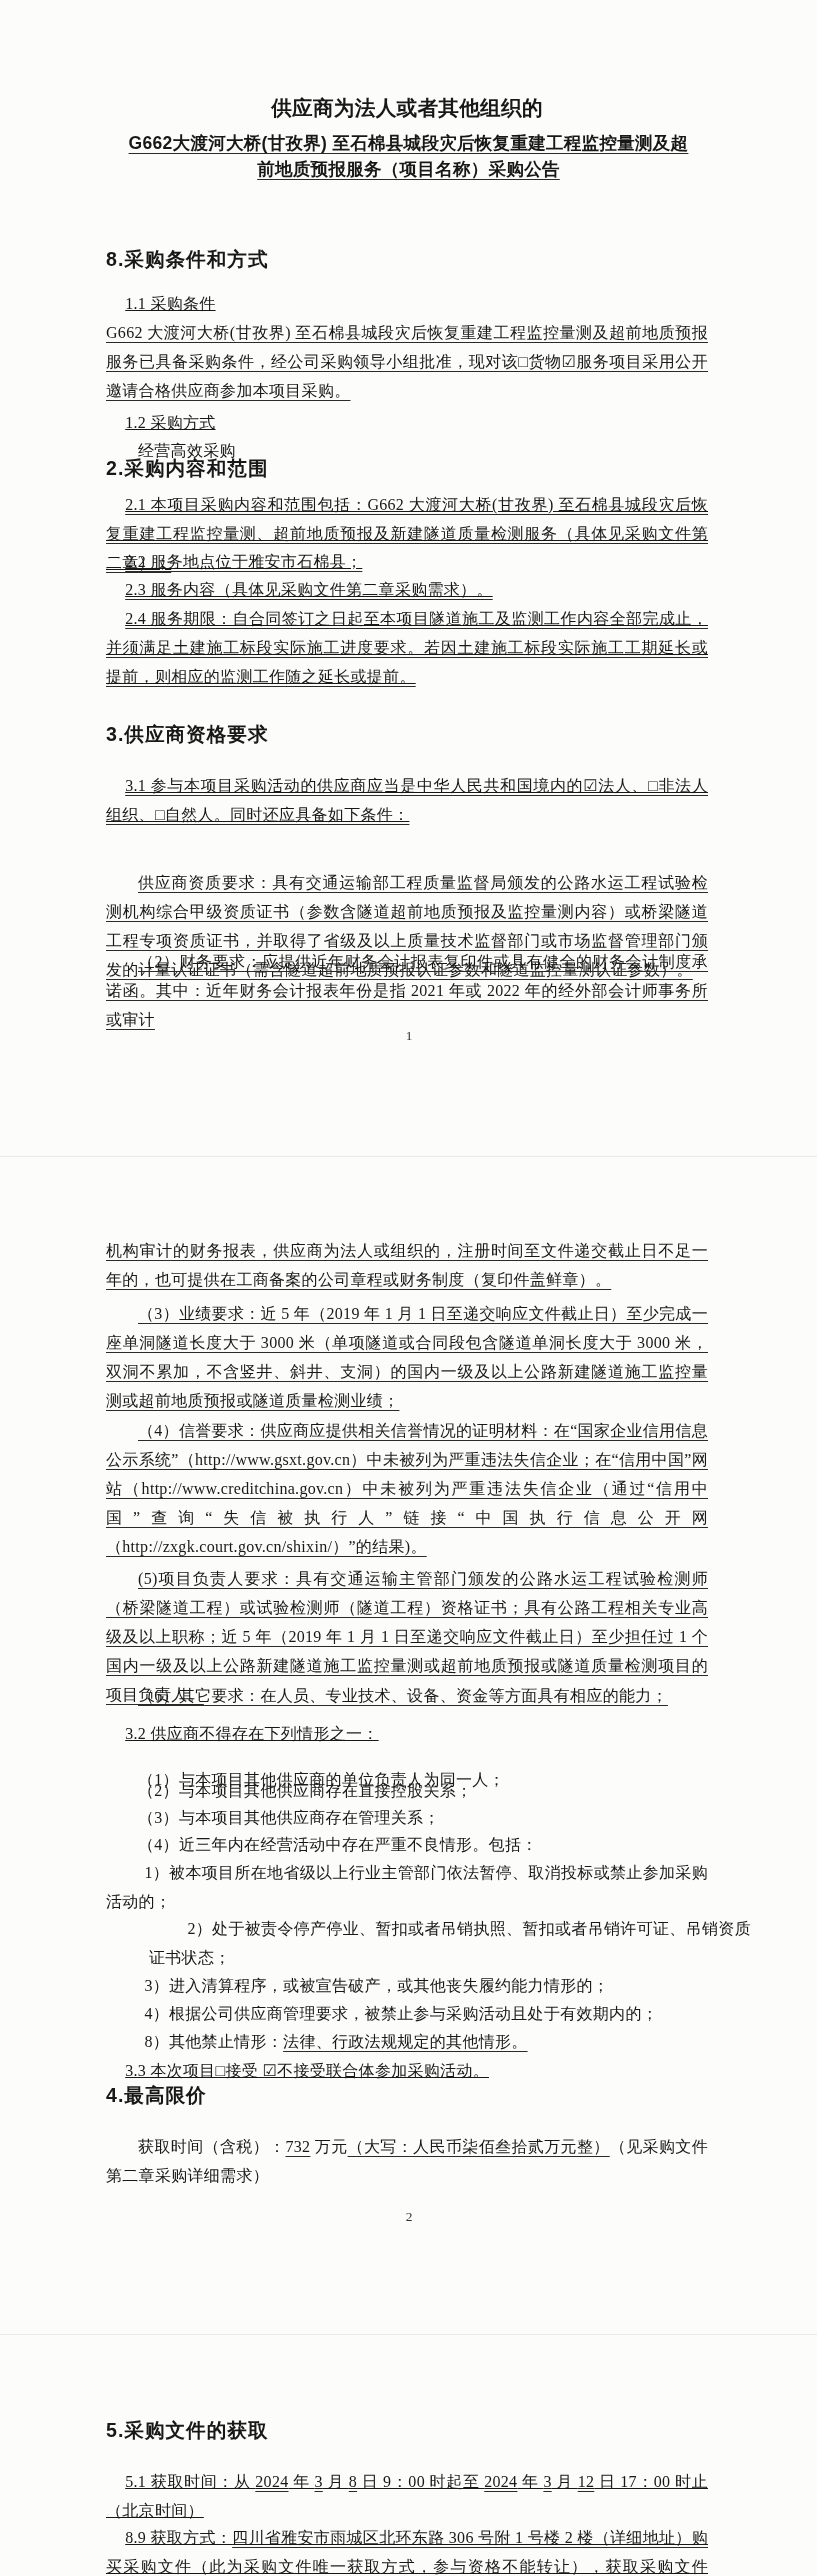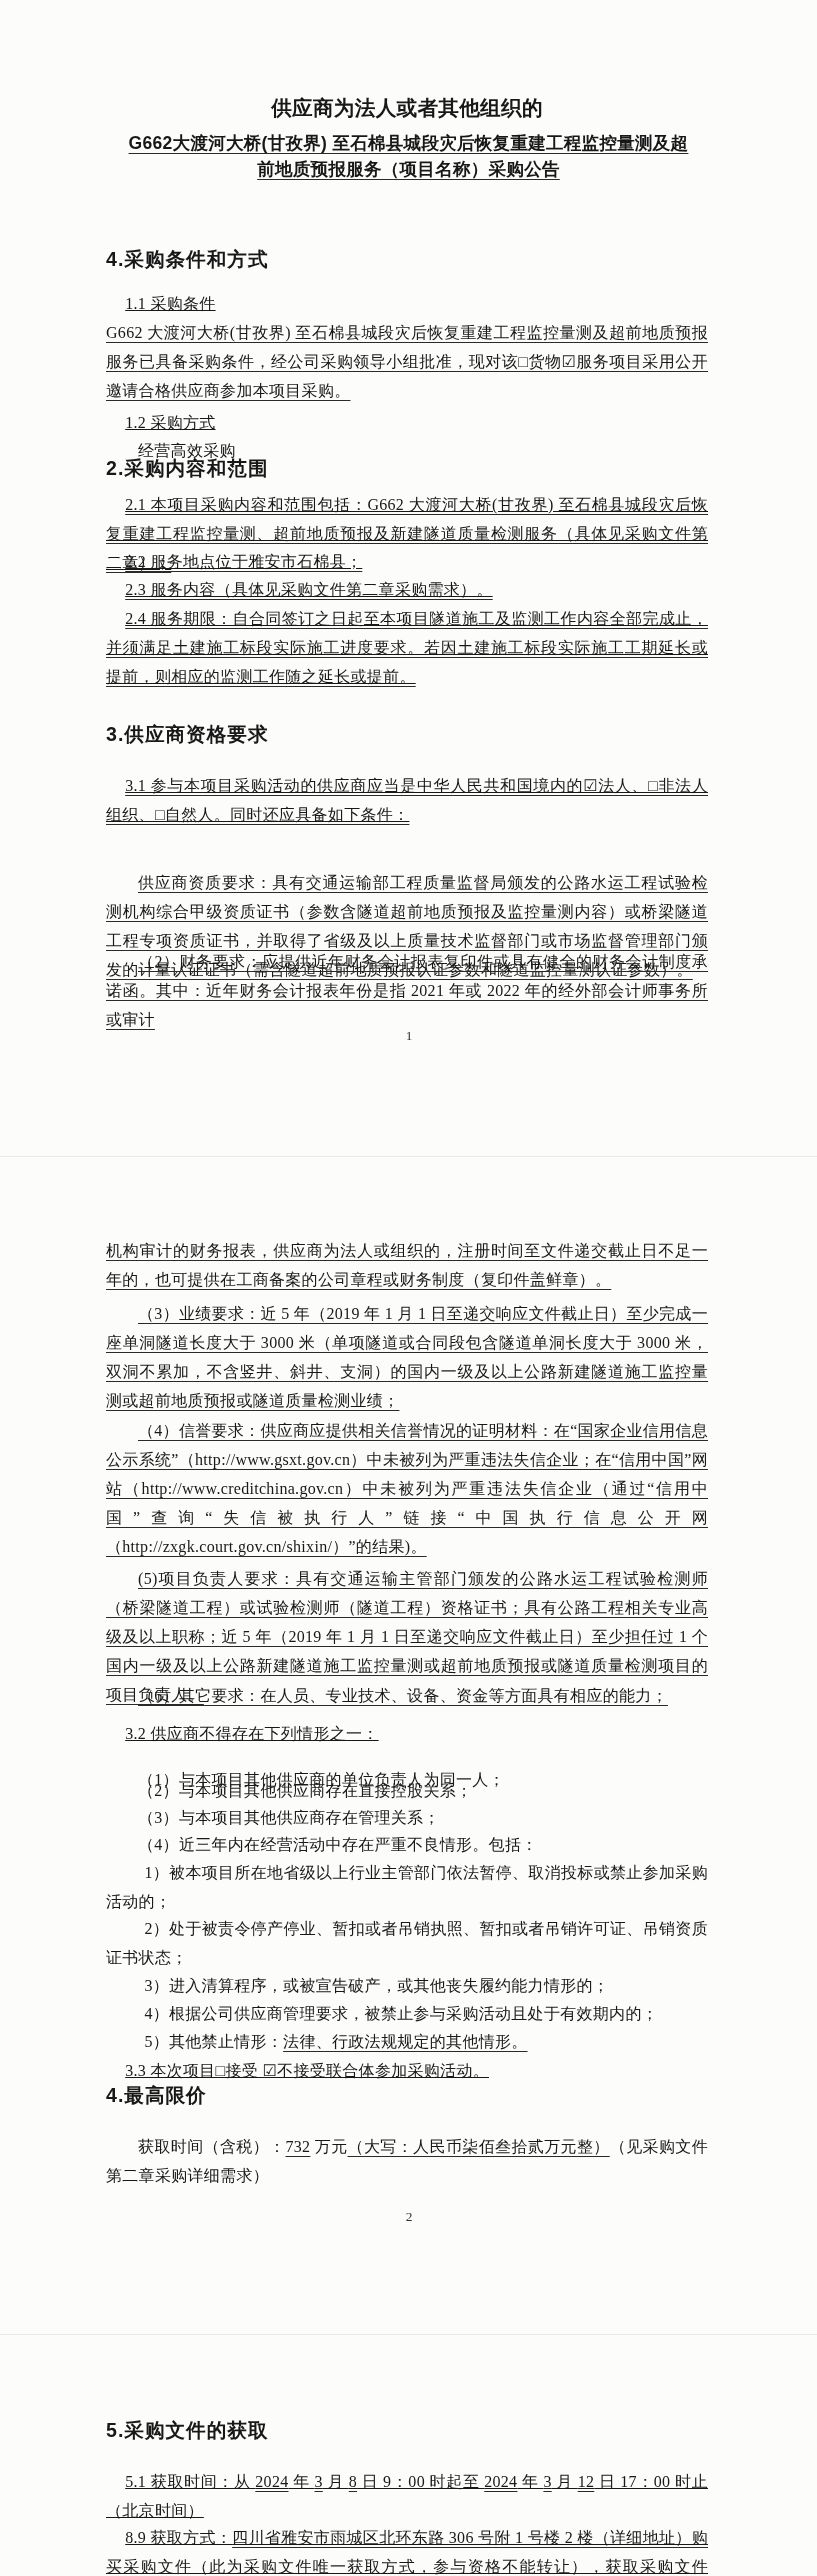--- a/index.html
+++ b/index.html
@@ -31,21 +31,21 @@
 
 <div class="page" style="top:0;height:1156px;"></div>
 <div class="page-sep" style="top:1156px;"></div>
 <div class="page" style="top:1157px;height:1177px;"></div>
 <div class="page-sep" style="top:2334px;"></div>
 <div class="page" style="top:2335px;height:1133px;"></div>
 
 <div class="blk h0 center" style="top:94px;">供应商为法人或者其他组织的</div>
 <div class="blk h2 center u" style="top:130px;left:120px;width:577px;">G662大渡河大桥(甘孜界) 至石棉县城段灾后恢复重建工程监控量测及超前地质预报服务（项目名称）采购公告</div>
 
-<div class="blk h1" style="top:246px;">4.采购条件和方式</div>
+<div class="blk h1" style="top:246px;">8.采购条件和方式</div>
 <div class="blk ind1" style="top:289px;">1.1 采购条件</div>
 <div class="blk" style="top:318px;"><span class="u">G662 大渡河大桥(甘孜界) 至石棉县城段灾后恢复重建工程监控量测及超前地质预报服务已具备采购条件，经公司采购领导小组批准，现对该□货物☑服务项目采用公开邀请合格供应商参加本项目采购。</span></div>
 <div class="blk ind1" style="top:408px;">1.2 采购方式</div>
 <div class="blk ind2" style="top:436px;">经营高效采购</div>
 
 <div class="blk h1" style="top:455px;">2.采购内容和范围</div>
 <div class="blk ind1" style="top:490px;"><span class="u">2.1 本项目采购内容和范围包括：G662 大渡河大桥(甘孜界) 至石棉县城段灾后恢复重建工程监控量测、超前地质预报及新建隧道质量检测服务（具体见采购文件第二章）；</span></div>
 <div class="blk ind1" style="top:547px;"><span class="u">2.2 服务地点位于雅安市石棉县；</span></div>
 <div class="blk ind1" style="top:575px;"><span class="u">2.3 服务内容（具体见采购文件第二章采购需求）。</span></div>
 <div class="blk ind1" style="top:604px;"><span class="u">2.4 服务期限：自合同签订之日起至本项目隧道施工及监测工作内容全部完成止，并须满足土建施工标段实际施工进度要求。若因土建施工标段实际施工工期延长或提前，则相应的监测工作随之延长或提前。</span></div>
@@ -60,24 +60,24 @@
 <div class="blk ind2" style="top:1299px;"><span class="u">（3）业绩要求：近 5 年（2019 年 1 月 1 日至递交响应文件截止日）至少完成一座单洞隧道长度大于 3000 米（单项隧道或合同段包含隧道单洞长度大于 3000 米，双洞不累加，不含竖井、斜井、支洞）的国内一级及以上公路新建隧道施工监控量测或超前地质预报或隧道质量检测业绩；</span></div>
 <div class="blk ind2" style="top:1416px;"><span class="u">（4）信誉要求：供应商应提供相关信誉情况的证明材料：在“国家企业信用信息公示系统”（http://www.gsxt.gov.cn）中未被列为严重违法失信企业；在“信用中国”网站（http://www.creditchina.gov.cn）中未被列为严重违法失信企业（通过“信用中国”查询“失信被执行人”链接“中国执行信息公开网（http://zxgk.court.gov.cn/shixin/）”的结果)。</span></div>
 <div class="blk ind2" style="top:1564px;"><span class="u">(5)项目负责人要求：具有交通运输主管部门颁发的公路水运工程试验检测师（桥梁隧道工程）或试验检测师（隧道工程）资格证书；具有公路工程相关专业高级及以上职称；近 5 年（2019 年 1 月 1 日至递交响应文件截止日）至少担任过 1 个国内一级及以上公路新建隧道施工监控量测或超前地质预报或隧道质量检测项目的项目负责人。</span></div>
 <div class="blk ind2" style="top:1681px;"><span class="u">（6）其它要求：在人员、专业技术、设备、资金等方面具有相应的能力；</span></div>
 <div class="blk ind1" style="top:1719px;">3.2 供应商不得存在下列情形之一：</div>
 <div class="blk ind2" style="top:1750px;margin-top:15px;">（1）与本项目其他供应商的单位负责人为同一人；</div>
 <div class="blk ind2" style="top:1776px;">（2）与本项目其他供应商存在直接控股关系；</div>
 <div class="blk ind2" style="top:1803px;">（3）与本项目其他供应商存在管理关系；</div>
 <div class="blk ind2" style="top:1830px;">（4）近三年内在经营活动中存在严重不良情形。包括：</div>
 <div class="blk ind2b" style="top:1858px;">1）被本项目所在地省级以上行业主管部门依法暂停、取消投标或禁止参加采购活动的；</div>
-<div class="blk ind2b" style="top:1914px;">2）处于被责令停产停业、暂扣或者吊销执照、暂扣或者吊销许可证、吊销资质证书状态；</div>
+<div class="blk ind2b" style="top:1914px;margin-left:43px;">2）处于被责令停产停业、暂扣或者吊销执照、暂扣或者吊销许可证、吊销资质证书状态；</div>
 <div class="blk ind2b" style="top:1971px;">3）进入清算程序，或被宣告破产，或其他丧失履约能力情形的；</div>
 <div class="blk ind2b" style="top:1999px;">4）根据公司供应商管理要求，被禁止参与采购活动且处于有效期内的；</div>
-<div class="blk ind2b" style="top:2027px;"><span>5）其他禁止情形：</span><span class="u">法律、行政法规规定的其他情形。</span></div>
+<div class="blk ind2b" style="top:2027px;"><span>8）其他禁止情形：</span><span class="u">法律、行政法规规定的其他情形。</span></div>
 <div class="blk ind1" style="top:2056px;">3.3 本次项目□接受 ☑不接受联合体参加采购活动。</div>
 
 <div class="blk h1" style="top:2082px;">4.最高限价</div>
 <div class="blk ind2" style="top:2132px;"><span>获取时间（含税）：</span><span class="u">732</span><span> 万元</span><span class="u">（大写：人民币柒佰叁拾贰万元整）</span><span>（见采购文件第二章采购详细需求）</span></div>
 <div class="pagenum" style="top:2209px;">2</div>
 
 <div class="blk h1" style="top:2417px;">5.采购文件的获取</div>
 <div class="blk ind1" style="top:2467px;"><span>5.1 获取时间：从 </span><span class="u">2024</span><span> 年 </span><span class="u">3</span><span> 月 </span><span class="u">8</span><span> 日 9：00 时起至 </span><span class="u">2024</span><span> 年 </span><span class="u">3</span><span> 月 </span><span class="u">12</span><span> 日 17：00 时止（北京时间）</span></div>
 <div class="blk ind1" style="top:2523px;"><span>8.9 获取方式：</span><span class="u">四川省雅安市雨城区北环东路 306 号附 1 号楼 2 楼（详细地址）购买采购文件（此为采购文件唯一获取方式，参与资格不能转让），获取采购文件时，经办人员当场提交以下资料：供应商为法人或者其他组织的，需提供单位介绍信、经办人身份证复印件，都需要加盖鲜章。</span></div>
 

